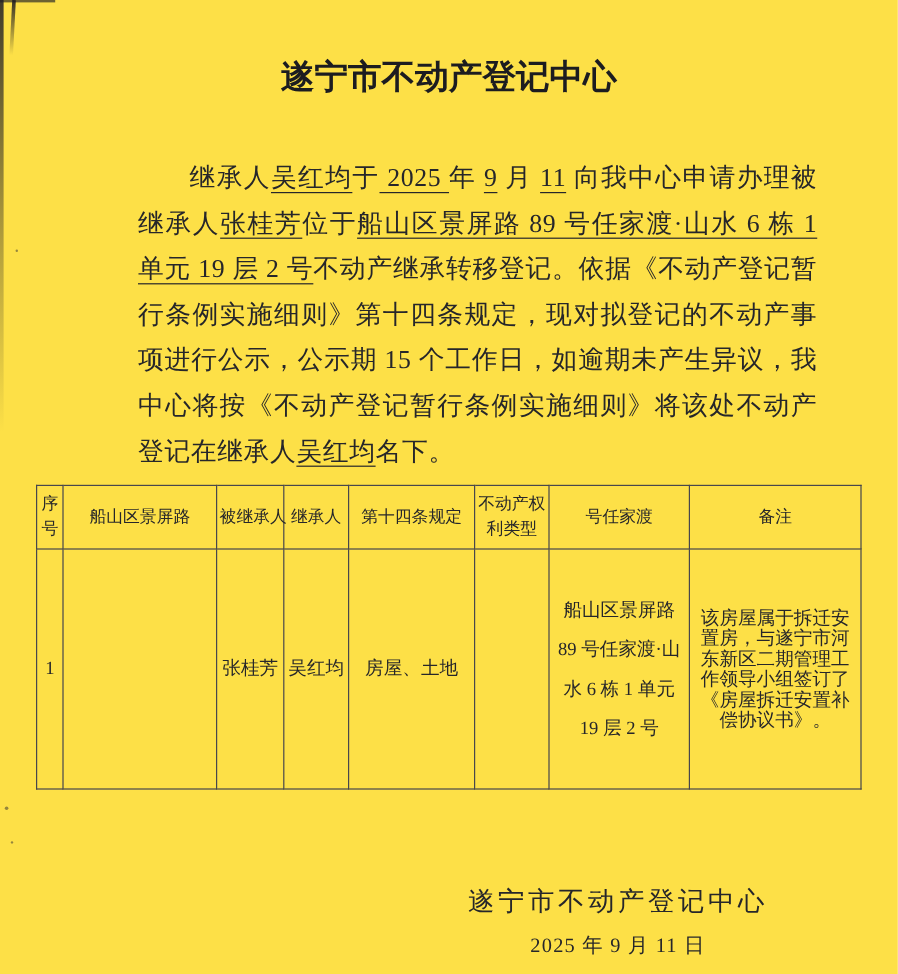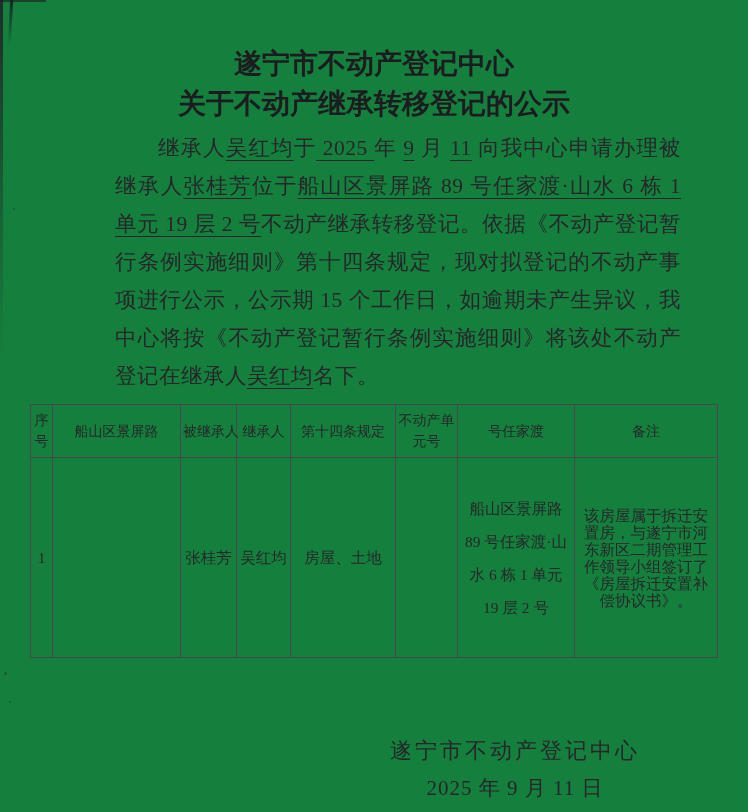--- a/index.html
+++ b/index.html
@@ -1,20 +1,20 @@
 <!DOCTYPE html>
 <html><head>
 <meta charset="utf-8">
 <style>
   html, body { margin: 0; padding: 0; }
   .page {
     position: relative;
     width: 748px;
     height: 812px;
-    background: #15803d;
+    background: #fde047;
     color: #26262a;
     font-family: "Liberation Serif", serif;
     overflow: hidden;
   }
 
   
   .edge-left {
     position: absolute; left: 0; top: 0; width: 3px; height: 360px;
     background: linear-gradient(180deg, rgba(32,30,38,.85), rgba(32,30,38,.35) 55%, rgba(32,30,38,0) 100%);
   }
@@ -89,38 +89,37 @@
   .reg-table td.c-6 { line-height: 33px; padding: 0 4px; }
   .reg-table td.c-7 { line-height: 17px; padding: 0 5px; }
 
   
   .signature-org {
     position: absolute; top: 736px; left: 370px; width: 290px;
     text-align: center; font-size: 22px; line-height: 30px; letter-spacing: 3px;
   }
   .signature-date {
     position: absolute; top: 773px; left: 370px; width: 290px;
-    text-align: center; font-size: 21px; line-height: 30px; letter-spacing: 1px;
+    text-align: center; font-size: 17px; line-height: 30px; letter-spacing: 1px;
   }
 </style>
 </head>
 <body>
 
 <div class="page">
 
   <div class="edge-left"></div>
   <div class="edge-top"></div>
   <div class="corner-mark"></div>
   <div class="speck s1"></div>
   <div class="speck s2"></div>
   <div class="speck s3"></div>
 
   <div class="title-block">
     <div>遂宁市不动产登记中心</div>
-    <div>关于不动产继承转移登记的公示</div>
   </div>
 
   <p class="notice-paragraph" id="notice-paragraph"><span>继承人</span><span class="u">吴红均</span><span>于</span><span class="u"> 2025 </span><span>年 </span><span class="u">9</span><span> 月 </span><span class="u">11</span><span> 向我中心申请办理被继承人</span><span class="u">张桂芳</span><span>位于</span><span class="u">船山区景屏路 89 号任家渡·山水 6 栋 1 单元 19 层 2 号</span><span>不动产继承转移登记。依据《不动产登记暂行条例实施细则》第十四条规定，现对拟登记的不动产事项进行公示，公示期 15 个工作日，如逾期未产生异议，我中心将按《不动产登记暂行条例实施细则》将该处不动产登记在继承人</span><span class="u">吴红均</span><span>名下。</span></p>
 
   <table class="reg-table">
     <colgroup>
       <col class="w0">
         <col class="w1">
         <col class="w2">
         <col class="w3">
@@ -129,21 +128,21 @@
         <col class="w6">
         <col class="w7">
     </colgroup>
     <thead>
       <tr id="table-head-row">
           <th class="hc-0">序号</th>
           <th class="hc-1">船山区景屏路</th>
           <th class="hc-2">被继承人</th>
           <th class="hc-3">继承人</th>
           <th class="hc-4">第十四条规定</th>
-          <th class="hc-5">不动产单元号</th>
+          <th class="hc-5">不动产权利类型</th>
           <th class="hc-6">号任家渡</th>
           <th class="hc-7">备注</th>
         </tr>
     </thead>
     <tbody id="table-body">
         <tr>
           <td class="c-0">1</td>
           <td class="c-1"></td>
           <td class="c-2">张桂芳</td>
           <td class="c-3">吴红均</td>

